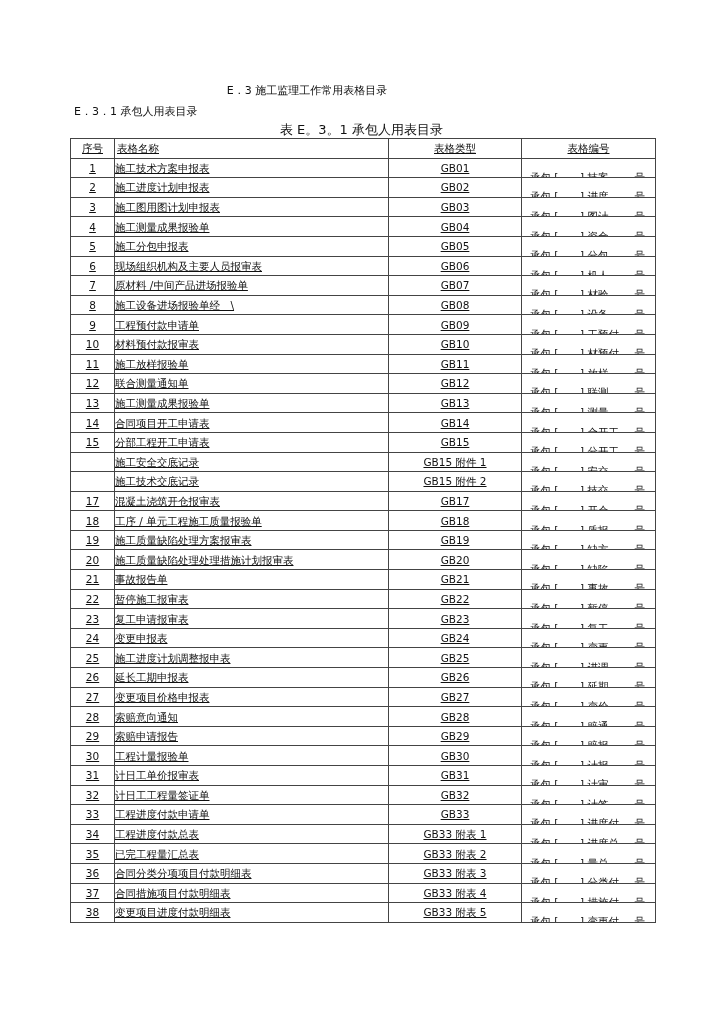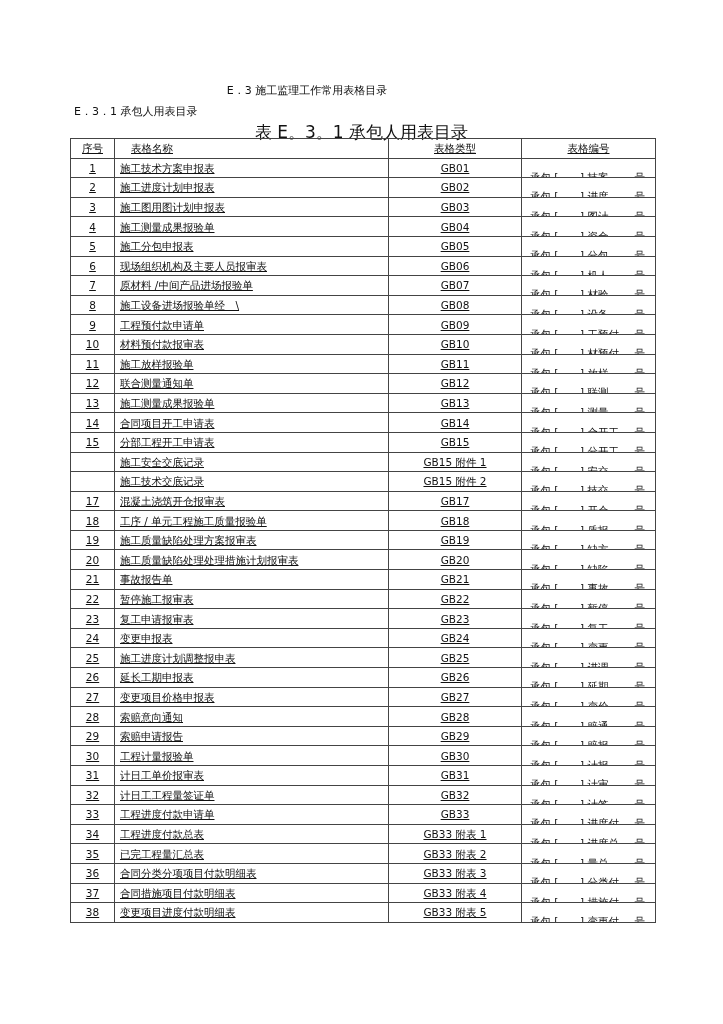--- a/index.html
+++ b/index.html
@@ -1,28 +1,28 @@
 <!DOCTYPE html>
 <html><head>
 <meta charset="utf-8">
 <style>
   html, body { margin: 0; padding: 0; background: #ffffff; }
   body { width: 723px; height: 1024px; position: relative; font-family: "DejaVu Sans", "Liberation Sans", sans-serif; color: #111; overflow: hidden; }
   .title { position: absolute; top: 83px; left: 0; width: 614px; text-align: center; font-size: 11px; }
   .subtitle { position: absolute; top: 104px; left: 74px; font-size: 11px; }
-  .caption { position: absolute; top: 121px; left: 0; width: 723px; text-align: center; font-size: 17px; }
+  .caption { position: absolute; top: 121px; left: 0; width: 723px; text-align: center; font-size: 13px; }
   table { position: absolute; top: 138px; left: 70px; width: 585px; border-collapse: collapse; table-layout: fixed; font-size: 10.5px; text-decoration: underline; }
   td, th { border: 1px solid #444; height: 18.6px; padding: 0; font-weight: normal; white-space: nowrap; overflow: hidden; line-height: 18px; }
   col.c-no { width: 44px; }
   col.c-name { width: 274px; }
   col.c-type { width: 133px; }
   col.c-code { width: 134px; }
   th.h-no, td.no { text-align: center; }
-  th.h-name { text-align: left; padding-left: 16px; }
-  td.name { text-align: left; padding-left: 5px; }
+  th.h-name { text-align: left; padding-left: 2px; }
+  td.name { text-align: left; }
   th.h-type, td.type { text-align: center; }
   th.h-code { text-align: center; }
   td.code { position: relative; }
   .code-prefix { position: absolute; left: 8px; }
   .code-abbr { position: absolute; left: 58px; }
   .code-suffix { position: absolute; right: 10px; }
 </style>
 </head>
 <body>
 

